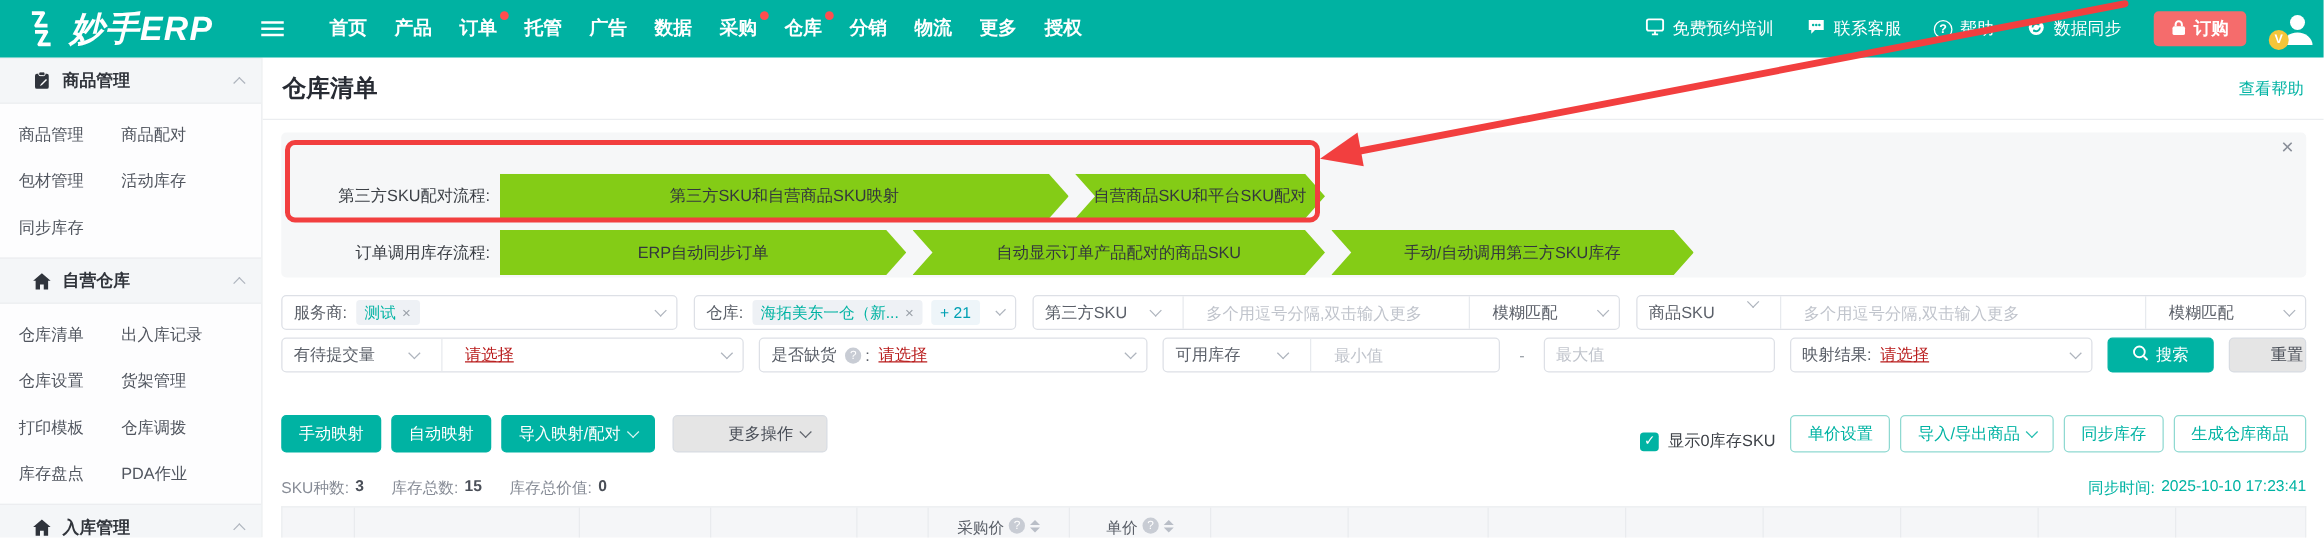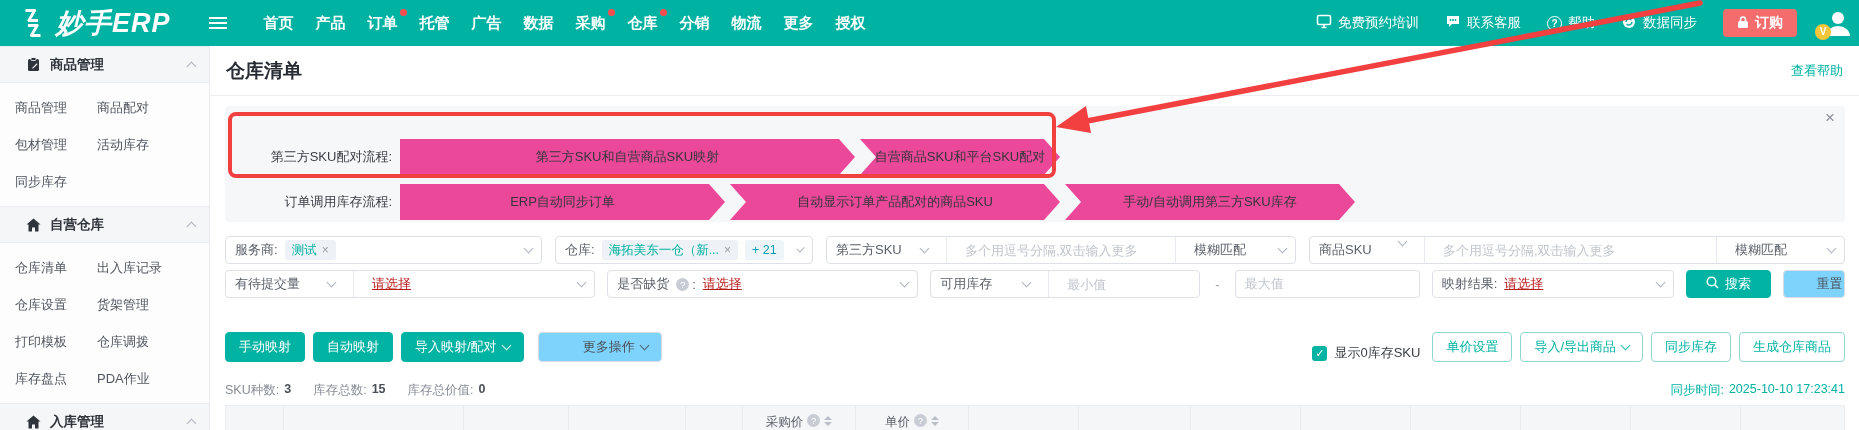--- a/index.html
+++ b/index.html
@@ -39,21 +39,21 @@
   .page-title{font-size:19px;color:#272b33;font-weight:600;margin-left:16px;}
   .help-link{margin-left:auto;margin-right:16px;color:#00b3a3;font-size:13px;cursor:pointer;}
 
   
   .flow-panel{position:absolute;left:15px;right:14px;top:60px;height:116px;background:#f6f7f8;border-radius:4px;}
   .panel-close{position:absolute;top:2px;right:10px;font-size:17px;color:#8a8f99;cursor:pointer;line-height:20px;}
   .flow-row{position:absolute;left:0;right:0;display:flex;align-items:center;height:36px;}
   .flow-row.r1{top:33px;}
   .flow-row.r2{top:78px;}
   .flow-label{width:175px;text-align:right;padding-right:8px;font-size:13px;color:#3c4046;white-space:nowrap;}
-  .chev{height:36px;background:#ec4899;display:flex;align-items:center;justify-content:center;font-size:13px;color:#33373d;white-space:nowrap;}
+  .chev{height:36px;background:#84cc16;display:flex;align-items:center;justify-content:center;font-size:13px;color:#33373d;white-space:nowrap;}
   .chev.first{clip-path:polygon(0 0,calc(100% - 16px) 0,100% 50%,calc(100% - 16px) 100%,0 100%);}
   .chev.mid{clip-path:polygon(0 0,calc(100% - 16px) 0,100% 50%,calc(100% - 16px) 100%,0 100%,16px 50%);margin-left:5px;}
 
   
   .red-box{position:absolute;left:18px;top:66px;width:828px;height:66px;border:4px solid #f23f3f;border-radius:8px;z-index:9;pointer-events:none;}
   .annotation-arrow{position:absolute;left:0;top:0;width:1859px;height:430px;z-index:30;pointer-events:none;}
 
   
   .filter-row{position:absolute;left:15px;right:14px;display:flex;align-items:center;}
   .filter-row.f1{top:190px;height:28px;gap:13px;}
@@ -66,21 +66,21 @@
   .tag{background:#eef1f5;border-radius:3px;height:20px;display:flex;align-items:center;gap:5px;padding:0 7px;color:#00b3a3;font-size:12.5px;cursor:pointer;white-space:nowrap;}
   .tag .x{color:#9aa0a8;font-size:12px;cursor:pointer;}
   .tag.count{color:#00a0b3;background:#eef5f9;}
   .txt{border:none;outline:none;font-size:13px;flex:1;min-width:0;color:#333;font-family:inherit;background:transparent;}
   .txt::placeholder{color:#c0c4cc;}
   .grow{flex:1;}
   .qmark{width:13px;height:13px;border-radius:50%;background:#c8ccd4;color:#fff;font-size:9.5px;text-align:center;line-height:13px;flex:0 0 auto;cursor:pointer;}
   .dash{color:#9aa0a8;padding:0 3px;}
   .btn{height:28px;border-radius:4px;display:flex;align-items:center;justify-content:center;gap:6px;padding:0 13px;font-size:13px;cursor:pointer;white-space:nowrap;}
   .btn.teal{background:#00b3a3;color:#fff;border:1px solid #00b3a3;}
-  .btn.plain{background:#7dd3fc;color:#4a4f58;border:1px solid #d8dce2;padding-left:44px;}
+  .btn.plain{background:#e5e5e5;color:#4a4f58;border:1px solid #d8dce2;padding-left:44px;}
   .btn.outline{background:#fff;color:#00b3a3;border:1px solid #8fd9d1;}
   .btn .caret{border-color:currentColor;opacity:.85;}
 
   
   .action-row{position:absolute;left:15px;right:14px;top:286px;height:30px;display:flex;align-items:flex-end;gap:8px;}
   .action-row .btn{height:30px;}
   .spacer{flex:1;}
   .checkbox-group{display:flex;align-items:center;gap:7px;margin-right:4px;cursor:pointer;}
   .checkbox{width:15px;height:15px;background:#00b3a3;border-radius:3px;color:#fff;font-size:11px;line-height:15px;text-align:center;}
   .checkbox-label{color:#3c4046;}

